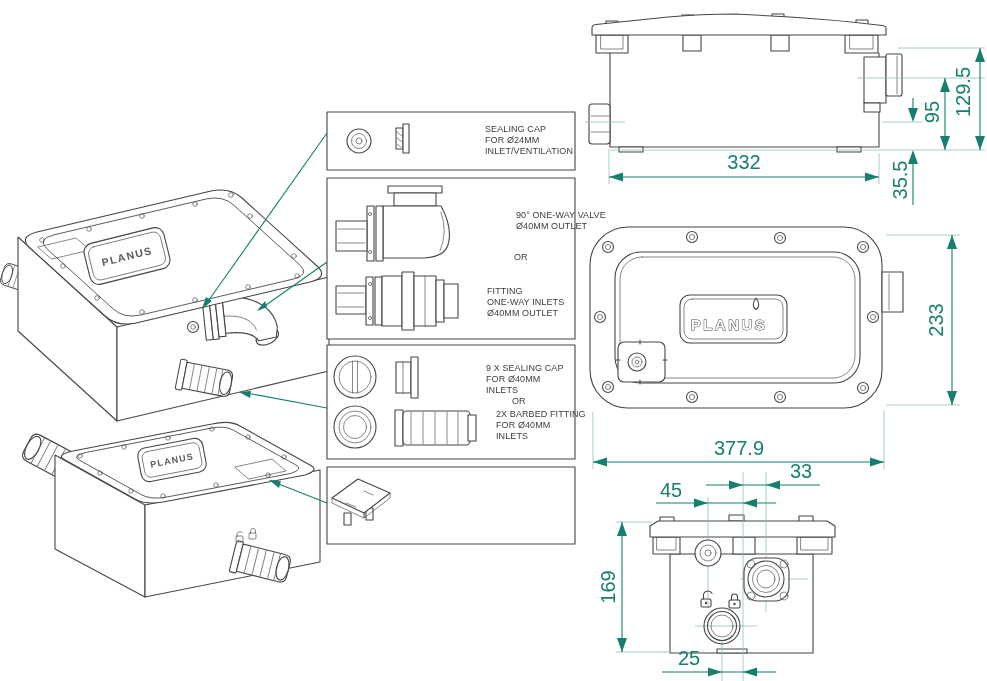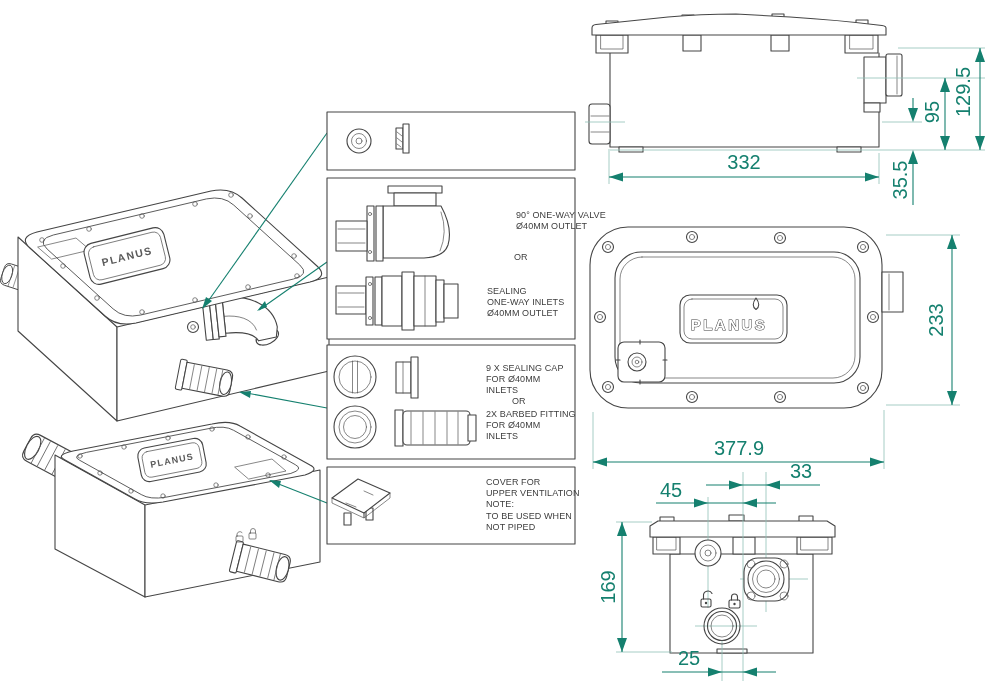--- a/index.html
+++ b/index.html
@@ -375,49 +375,47 @@
     <polygon class="dimf" points="766,485 780,480.5 780,489.5"></polygon>
     <text class="dtx" x="801" y="478">33</text>
 
     <line x1="662" y1="672" x2="776" y2="672" class="dim"></line>
     <polygon class="dimf" points="722,672 708,667.5 708,676.5"></polygon>
     <polygon class="dimf" points="743,672 757,667.5 757,676.5"></polygon>
     <text class="dtx" x="689" y="665">25</text>
   </g>
 </svg>
 
+<div class="callout-text" style="left:485px;top:124px">
+  <div>SEALING CAP</div>
+  <div>FOR Ø24MM</div>
+  <div>INLET/VENTILATION</div>
+</div>
 
 <div class="callout-text" style="left:516px;top:210px">
   <div>90° ONE-WAY VALVE</div>
   <div>Ø40MM OUTLET</div>
 </div>
 <div class="callout-text" style="left:514px;top:252px">
   <div>OR</div>
 </div>
 <div class="callout-text" style="left:487px;top:286px">
-  <div>SEALING</div>
+  <div>FITTING</div>
   <div>ONE-WAY INLETS</div>
   <div>Ø40MM OUTLET</div>
 </div>
 
 <div class="callout-text" style="left:486px;top:363px">
   <div>9 X SEALING CAP</div>
   <div>FOR Ø40MM</div>
   <div>INLETS</div>
 </div>
 <div class="callout-text" style="left:512px;top:396px">
   <div>OR</div>
 </div>
-<div class="callout-text" style="left:486px;top:409px">
+<div class="callout-text" style="left:496px;top:409px">
   <div>2X BARBED FITTING</div>
   <div>FOR Ø40MM</div>
   <div>INLETS</div>
 </div>
 
-<div class="callout-text" style="left:486px;top:477px">
-  <div>COVER FOR</div>
-  <div>UPPER VENTILATION</div>
-  <div>NOTE:</div>
-  <div>TO BE USED WHEN</div>
-  <div>NOT PIPED</div>
-</div>
 
 </div>
 
 </body></html>

